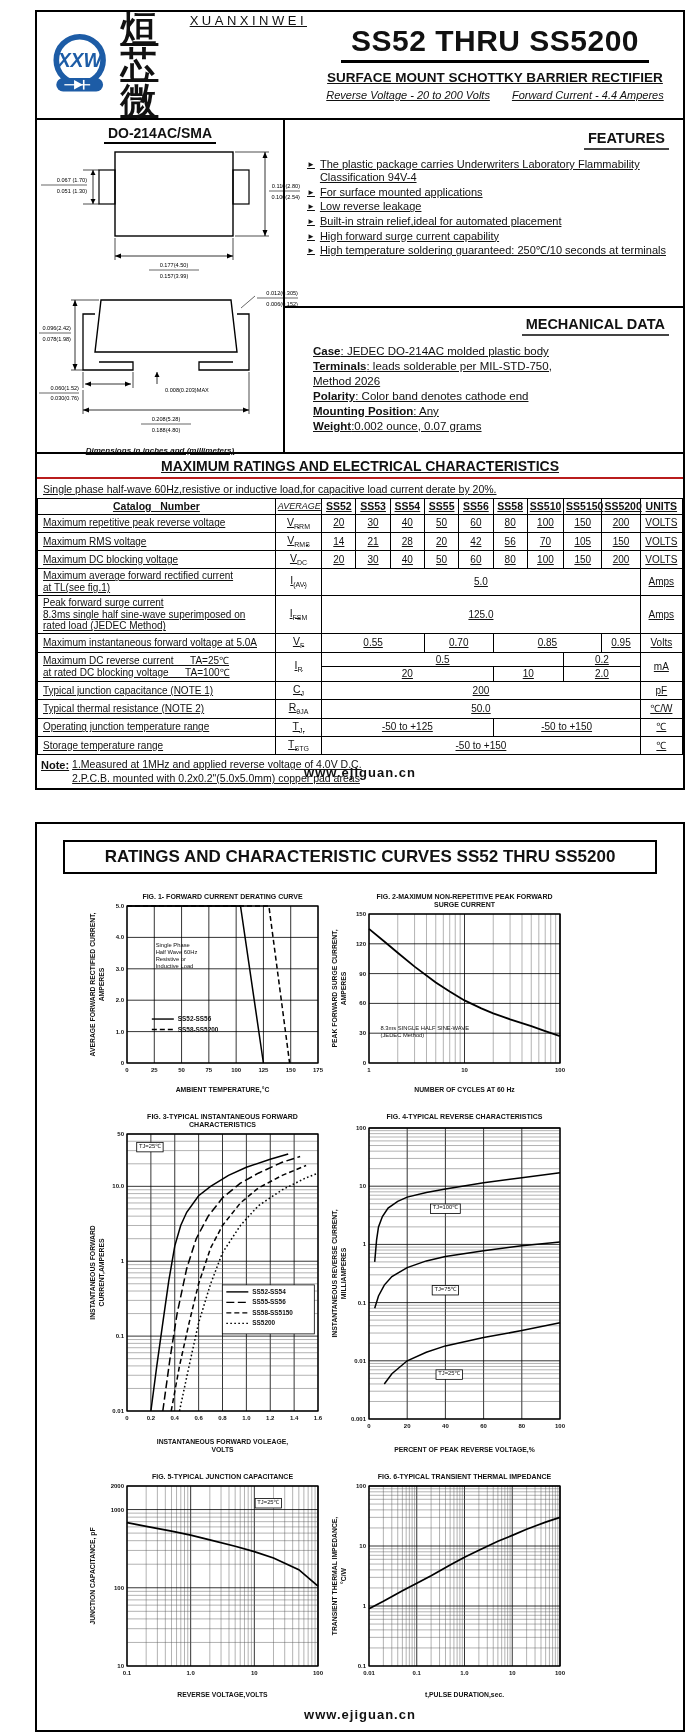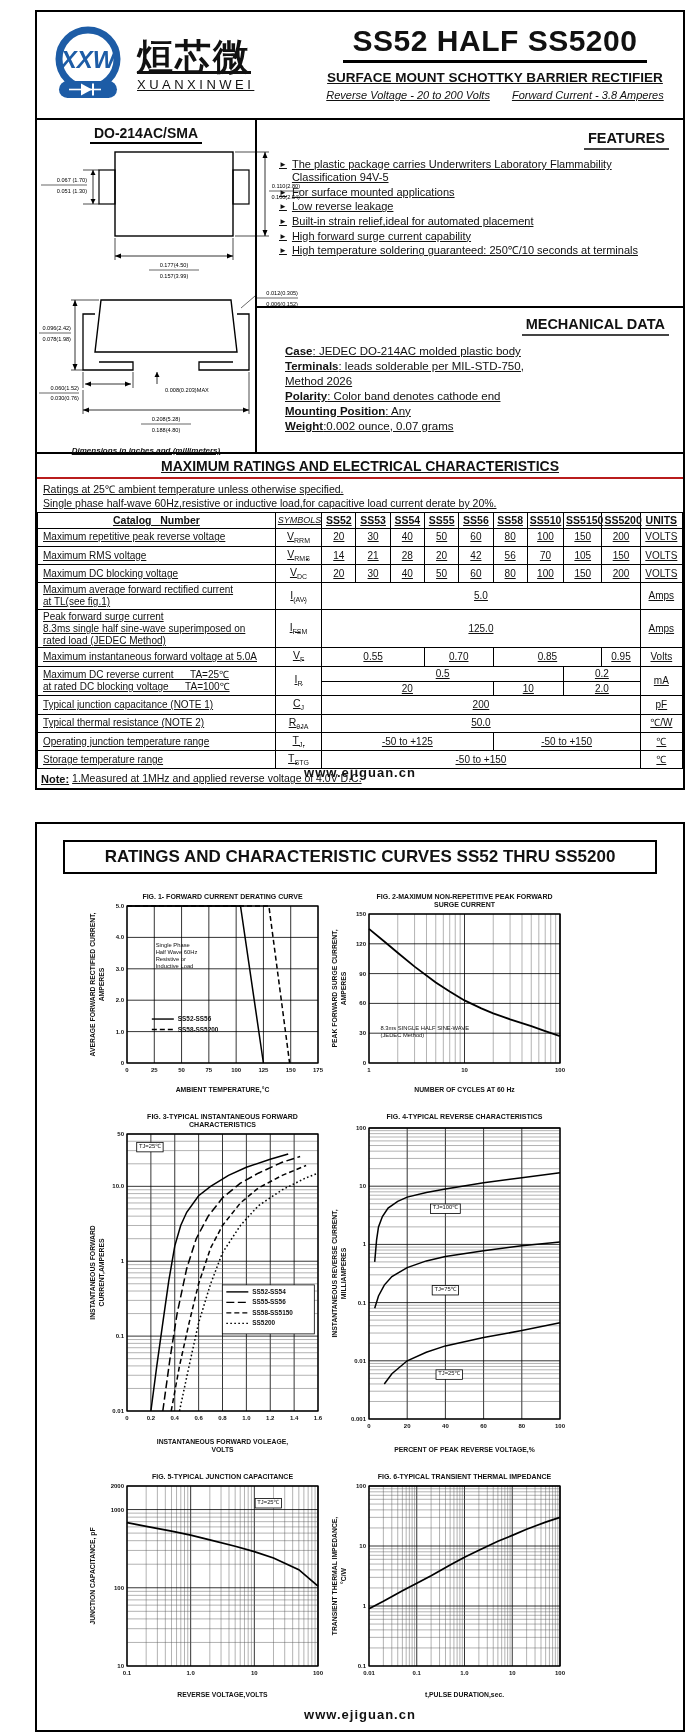--- a/index.html
+++ b/index.html
@@ -4,31 +4,31 @@
 <style>
   html,body{margin:0;padding:0;background:#fff;}
   body{width:694px;height:1736px;position:relative;font-family:"Liberation Sans",sans-serif;color:#111;}
   .sheet{position:absolute;left:35px;width:650px;border:2px solid #000;box-sizing:border-box;background:#fff;overflow:hidden;}
   #page1{top:10px;height:780px;text-decoration:underline;}
   #page2{top:822px;height:910px;}
 
   
   .hdr{height:106px;display:flex;border-bottom:2px solid #000;}
   .logo{width:270px;display:flex;align-items:center;padding-left:8px;box-sizing:border-box;}
-  .logo-txt{display:flex;flex-direction:column;margin-left:6px;}
+  .logo-txt{display:flex;flex-direction:row;margin-left:6px;}
   .logo-cn{font-size:36px;font-weight:bold;letter-spacing:2px;line-height:1;}
   .logo-en{font-size:13px;letter-spacing:3.5px;margin-top:2px;}
   .titleblock{flex:1;text-align:center;padding-top:12px;}
   .t1{font-size:30px;font-weight:bold;display:inline-block;border-bottom:3px solid #000;padding:0 10px 2px;letter-spacing:0.5px;}
   .t2{font-size:13.5px;font-weight:bold;margin-top:7px;}
   .t3{font-size:11px;font-style:italic;margin-top:4px;display:flex;justify-content:center;gap:22px;}
 
   
   .mid{display:flex;height:332px;border-bottom:2px solid #000;}
-  .pkg{width:220px;border-right:2px solid #000;box-sizing:border-box;text-align:center;padding-top:4px;}
+  .pkg{width:248px;border-right:2px solid #000;box-sizing:border-box;text-align:center;padding-top:4px;}
   .pkg-title{font-size:14px;font-weight:bold;display:inline-block;border-bottom:2px solid #000;padding:0 4px 1px;}
   .pkg-cap{font-size:8px;font-style:italic;font-weight:bold;margin-top:2px;}
   .rightcol{flex:1;display:flex;flex-direction:column;}
   .features{height:188px;border-bottom:2px solid #000;box-sizing:border-box;padding:10px 14px 0 22px;}
   .mech{flex:1;padding:8px 14px 0 28px;box-sizing:border-box;}
   .sec-title{text-align:right;font-size:14.5px;font-weight:bold;margin-bottom:8px;}
   .sec-title span{display:inline-block;border-bottom:2px solid #444;padding:0 4px 2px;}
   .feat-item{font-size:11px;line-height:1.22;display:flex;margin-top:1px;}
   .feat-bullet{font-size:8px;margin-right:5px;line-height:1.7;}
   .mech-line{font-size:11.5px;line-height:1.3;}
@@ -69,25 +69,25 @@
           <polygon points="36,60.5 36,72.5 47,66.5" fill="#fff"></polygon>
           <line x1="48" y1="60.5" x2="48" y2="72.5" stroke="#fff" stroke-width="2"></line>
         </g>
       </svg>
       <div class="logo-txt">
         <span class="logo-cn">烜芯微</span>
         <span class="logo-en">XUANXINWEI</span>
       </div>
     </div>
     <div class="titleblock">
-      <div class="t1">SS52 HALF SS5200</div><br>
+      <div class="t1">SS52 THRU SS5200</div><br>
       <div class="t2">SURFACE MOUNT SCHOTTKY BARRIER RECTIFIER</div>
       <div class="t3">
         <span>Reverse Voltage - 20 to 200 Volts</span>
-        <span>Forward Current -  3.8 Amperes</span>
+        <span>Forward Current -  4.4 Amperes</span>
       </div>
     </div>
   </div>
 
   <div class="mid">
     <div class="pkg">
       <span class="pkg-title">DO-214AC/SMA</span>
 
       
       <svg width="264" height="138" viewBox="0 0 264 138">
@@ -168,21 +168,21 @@
 
       <div class="pkg-cap">Dimensions in inches and (millimeters)</div>
     </div>
 
     <div class="rightcol">
       <div class="features">
         <div class="sec-title"><span>FEATURES</span></div>
         <div id="feat-list">
             <div class="feat-item">
               <span class="feat-bullet">►</span>
-              <span>The plastic package carries Underwriters Laboratory Flammability Classification 94V-5</span>
+              <span>The plastic package carries Underwriters Laboratory Flammability Classification 94V-4</span>
             </div>
             <div class="feat-item">
               <span class="feat-bullet">►</span>
               <span>For surface mounted applications</span>
             </div>
             <div class="feat-item">
               <span class="feat-bullet">►</span>
               <span>Low reverse leakage</span>
             </div>
             <div class="feat-item">
@@ -208,21 +208,20 @@
             <div class="mech-line"><b>Polarity</b>: Color band denotes cathode end</div>
             <div class="mech-line"><b>Mounting Position</b>: Any</div>
             <div class="mech-line"><b>Weight</b>:0.002 ounce, 0.07 grams</div>
           </div>
       </div>
     </div>
   </div>
 
   <div class="ratbar">MAXIMUM RATINGS AND ELECTRICAL CHARACTERISTICS</div>
   <div class="cond">
-    <div>Ratings at 25℃ ambient temperature unless otherwise specified.</div>
     <div>Single phase half-wave 60Hz,resistive or inductive load,for capacitive load current derate by 20%.</div>
   </div>
 
   <table id="ratings-table">
     <colgroup>
       <col style="width:236px">
         <col style="width:46px">
       <col style="width:34px">
         <col style="width:34px">
         <col style="width:34px">
@@ -230,21 +229,21 @@
         <col style="width:34px">
         <col style="width:34px">
         <col style="width:36px">
         <col style="width:38px">
         <col style="width:38px">
       <col style="width:42px">
     </colgroup>
     <tbody id="ratings-tbody">
         <tr>
           <th class="cathead">Catalog   Number</th>
-          <th class="symhead">SYMBOLS</th>
+          <th class="symhead">AVERAGE</th>
           <th>SS52</th>
           <th>SS53</th>
           <th>SS54</th>
           <th>SS55</th>
           <th>SS56</th>
           <th>SS58</th>
           <th>SS510</th>
           <th>SS5150</th>
           <th>SS5200</th>
           <th>UNITS</th>

